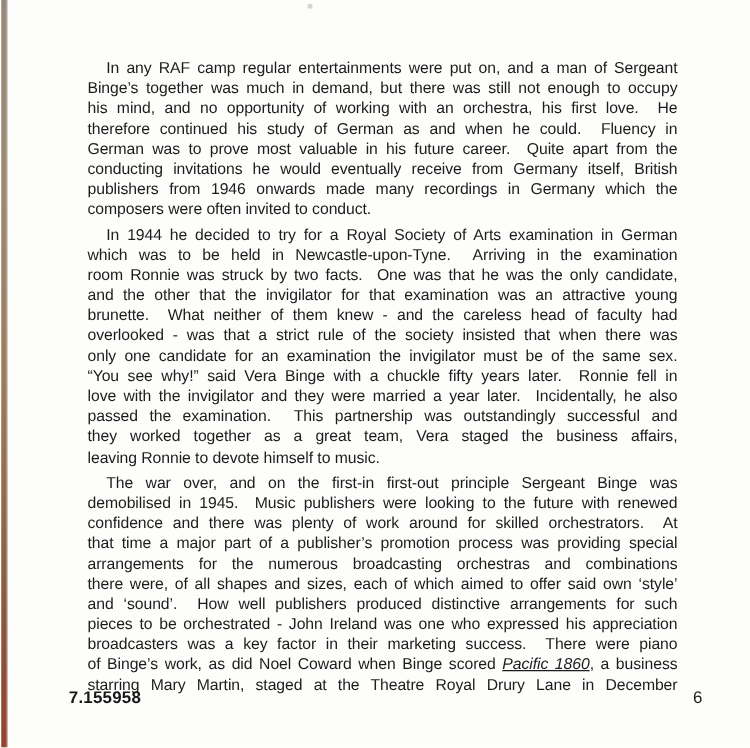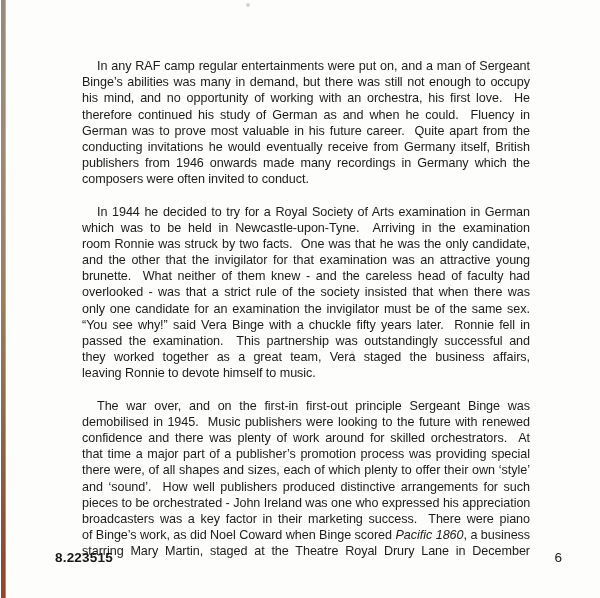--- a/index.html
+++ b/index.html
@@ -34,31 +34,31 @@
 
   .body-text {
     position: absolute;
     left: 66px; top: 42px;
     width: 480px;
     font-size: 12.6px;
     line-height: 16.2px;
     letter-spacing: -0.05px;
     color: #1c1c1c;
   }
-  .paragraph { margin: 16px; }
+  .paragraph { margin: 4px; }
   .line {
     text-align: justify;
     text-align-last: justify;
     white-space: nowrap;
     height: 16.2px;
     overflow: visible;
   }
   .line.indent { text-indent: 15px; }
   .line.lastline { text-align-last: left; }
-  .line i { font-style: italic; }
+  .line i { font-style: italic; text-decoration: underline; }
 
   .catalog-number {
     position: absolute;
     left: 55px; top: 550px;
     font-size: 13.5px;
     font-weight: bold;
     letter-spacing: 0.2px;
     color: #181818;
   }
   .page-number {
@@ -73,50 +73,52 @@
 <body>
 
 <div class="page">
   <div class="spine"></div>
   <div class="speck speck-top"></div>
   <div class="speck speck-mid"></div>
 
   <div class="body-text" id="text-block">
       <div class="paragraph">
         <div class="line indent"><span>In any RAF camp regular entertainments were put on, and a man of Sergeant</span></div>
-        <div class="line"><span>Binge’s abilities was many in demand, but there was still not enough to occupy</span></div>
+        <div class="line"><span>Binge’s together was much in demand, but there was still not enough to occupy</span></div>
         <div class="line"><span>his mind, and no opportunity of working with an orchestra, his first love.&nbsp; He</span></div>
         <div class="line"><span>therefore continued his study of German as and when he could.&nbsp; Fluency in</span></div>
         <div class="line"><span>German was to prove most valuable in his future career.&nbsp; Quite apart from the</span></div>
         <div class="line"><span>conducting invitations he would eventually receive from Germany itself, British</span></div>
         <div class="line"><span>publishers from 1946 onwards made many recordings in Germany which the</span></div>
         <div class="line lastline"><span>composers were often invited to conduct.</span></div>
       </div>
       <div class="paragraph">
         <div class="line indent"><span>In 1944 he decided to try for a Royal Society of Arts examination in German</span></div>
         <div class="line"><span>which was to be held in Newcastle-upon-Tyne.&nbsp; Arriving in the examination</span></div>
         <div class="line"><span>room Ronnie was struck by two facts.&nbsp; One was that he was the only candidate,</span></div>
         <div class="line"><span>and the other that the invigilator for that examination was an attractive young</span></div>
         <div class="line"><span>brunette.&nbsp; What neither of them knew - and the careless head of faculty had</span></div>
         <div class="line"><span>overlooked - was that a strict rule of the society insisted that when there was</span></div>
         <div class="line"><span>only one candidate for an examination the invigilator must be of the same sex.</span></div>
         <div class="line"><span>“You see why!” said Vera Binge with a chuckle fifty years later.&nbsp; Ronnie fell in</span></div>
+        <div class="line"><span>love with the invigilator and they were married a year later.&nbsp; Incidentally, he also</span></div>
         <div class="line"><span>passed the examination.&nbsp; This partnership was outstandingly successful and</span></div>
         <div class="line"><span>they worked together as a great team, Vera staged the business affairs,</span></div>
         <div class="line lastline"><span>leaving Ronnie to devote himself to music.</span></div>
       </div>
       <div class="paragraph">
         <div class="line indent"><span>The war over, and on the first-in first-out principle Sergeant Binge was</span></div>
         <div class="line"><span>demobilised in 1945.&nbsp; Music publishers were looking to the future with renewed</span></div>
         <div class="line"><span>confidence and there was plenty of work around for skilled orchestrators.&nbsp; At</span></div>
         <div class="line"><span>that time a major part of a publisher’s promotion process was providing special</span></div>
-        <div class="line"><span>there were, of all shapes and sizes, each of which plenty to offer their own ‘style’</span></div>
+        <div class="line"><span>arrangements for the numerous broadcasting orchestras and combinations</span></div>
+        <div class="line"><span>there were, of all shapes and sizes, each of which aimed to offer said own ‘style’</span></div>
         <div class="line"><span>and ‘sound’.&nbsp; How well publishers produced distinctive arrangements for such</span></div>
         <div class="line"><span>pieces to be orchestrated - John Ireland was one who expressed his appreciation</span></div>
         <div class="line"><span>broadcasters was a key factor in their marketing success.&nbsp; There were piano</span></div>
         <div class="line"><span>of Binge’s work, as did Noel Coward when Binge scored </span><i>Pacific 1860</i><span>, a business</span></div>
         <div class="line"><span>starring Mary Martin, staged at the Theatre Royal Drury Lane in December</span></div>
       </div>
     </div>
 
-  <div class="catalog-number">8.223515</div>
+  <div class="catalog-number">7.155958</div>
   <div class="page-number">6</div>
 </div>
 
 </body></html>

